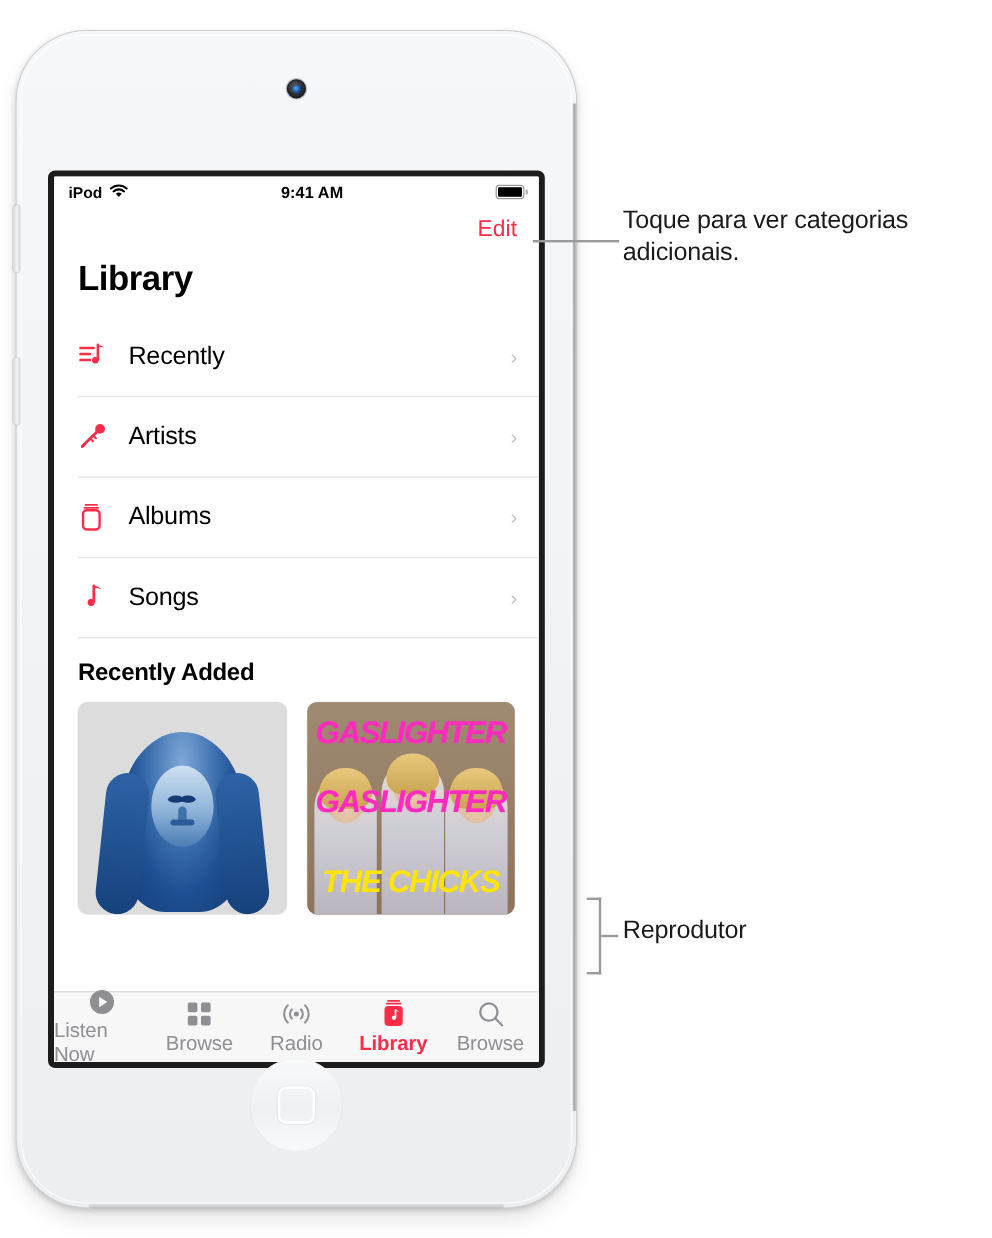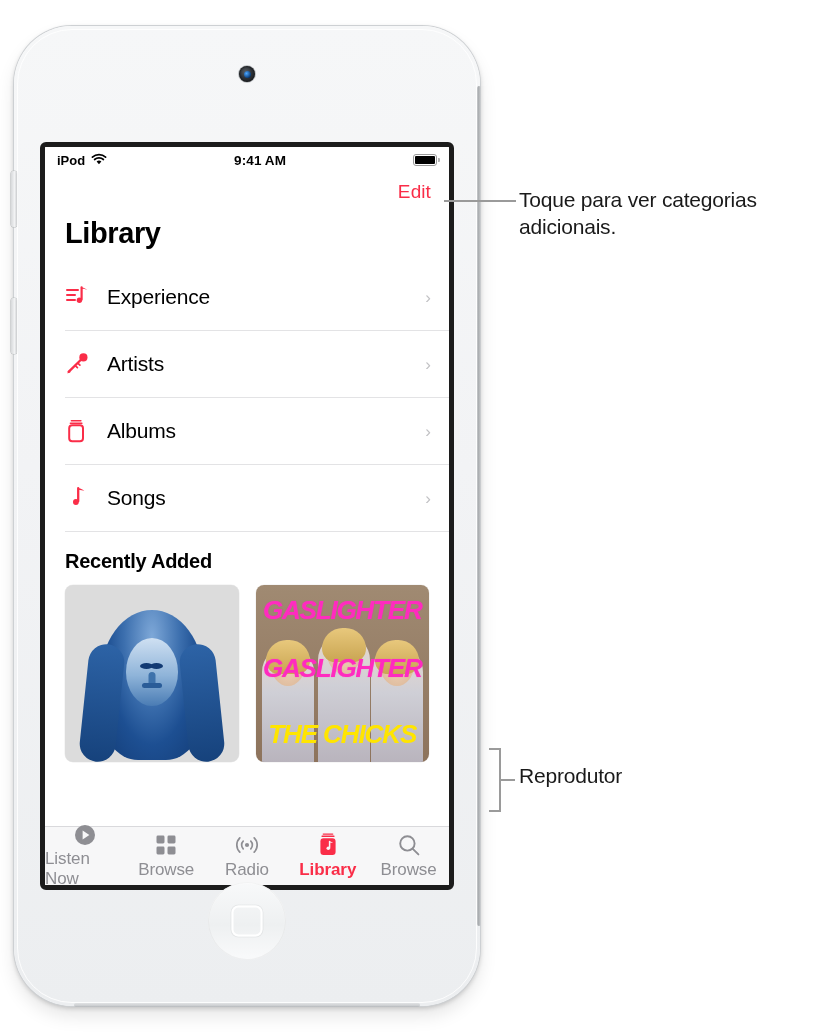--- a/index.html
+++ b/index.html
@@ -151,21 +151,21 @@
   #tabbar{position:absolute;left:0;right:0;bottom:0;height:58px;
       background:#f7f7f8;border-top:1px solid #d9d9dc;display:flex;}
   .tab{flex:1;display:flex;flex-direction:column;align-items:center;justify-content:center;
        gap:3px;cursor:pointer;color:#8e8e93;}
   .tab .tl{font-size:17px;letter-spacing:-.1px;}
   .tab.active{color:#fa2d48;} .tab.active .tl{font-weight:700;}
   .tico{height:24px;display:flex;align-items:center;justify-content:center;}
 
   
   .callout{position:absolute;font-size:21px;color:#1a1a1a;line-height:1.30;letter-spacing:-.2px;}
-  #callout-edit{left:519px;top:186px;width:300px;}
+  #callout-edit{left:519px;top:170px;width:300px;}
   #callout-player{left:519px;top:762px;width:290px;}
   #leader-edit{position:absolute;left:444px;top:200px;width:72px;height:2px;background:#9a9a9a;}
   #bracket{position:absolute;left:489px;top:748px;width:12px;height:64px;
       border:2px solid #9a9a9a;border-left:none;box-sizing:border-box;}
   #bracket-stem{position:absolute;left:501px;top:779px;width:14px;height:2px;background:#9a9a9a;}
 </style>
 </head>
 <body>
 
 <div id="device">
@@ -212,21 +212,21 @@
             <span class="lib-ic">
               <svg width="26" height="24" viewBox="0 0 26 24">
                 <rect x="1" y="4" width="13" height="2.1" rx="1" fill="#fa2d48"></rect>
                 <rect x="1" y="9" width="10" height="2.1" rx="1" fill="#fa2d48"></rect>
                 <rect x="1" y="14" width="10" height="2.1" rx="1" fill="#fa2d48"></rect>
                 <path d="M16.6 2.4v12.1" stroke="#fa2d48" stroke-width="2.2" stroke-linecap="round"></path>
                 <path d="M16.6 2.4c2.6.3 4.6 1.2 5.6 2.6-1.4-.8-3.3-1.1-5.6-1.2z" fill="#fa2d48"></path>
                 <circle cx="14.4" cy="15.3" r="2.7" fill="#fa2d48"></circle>
               </svg>
             </span>
-            <span class="lib-lbl">Experience</span>
+            <span class="lib-lbl">Recently</span>
             <span class="chev">›</span>
           </div>
 
           <div class="lib-row">
             <span class="lib-ic">
               <svg width="26" height="24" viewBox="0 0 26 24">
                 <circle cx="18.4" cy="5.4" r="4.1" fill="#fa2d48"></circle>
                 <path d="M15.4 8.2 3.6 19.9" stroke="#fa2d48" stroke-width="2.3" stroke-linecap="round"></path>
                 <path d="M2.4 21.6l1.6-3.4 1.9 1.9z" fill="#fa2d48"></path>
                 <path d="M12.8 11.1l2.1 2.1" stroke="#fa2d48" stroke-width="1.7" stroke-linecap="round"></path>

